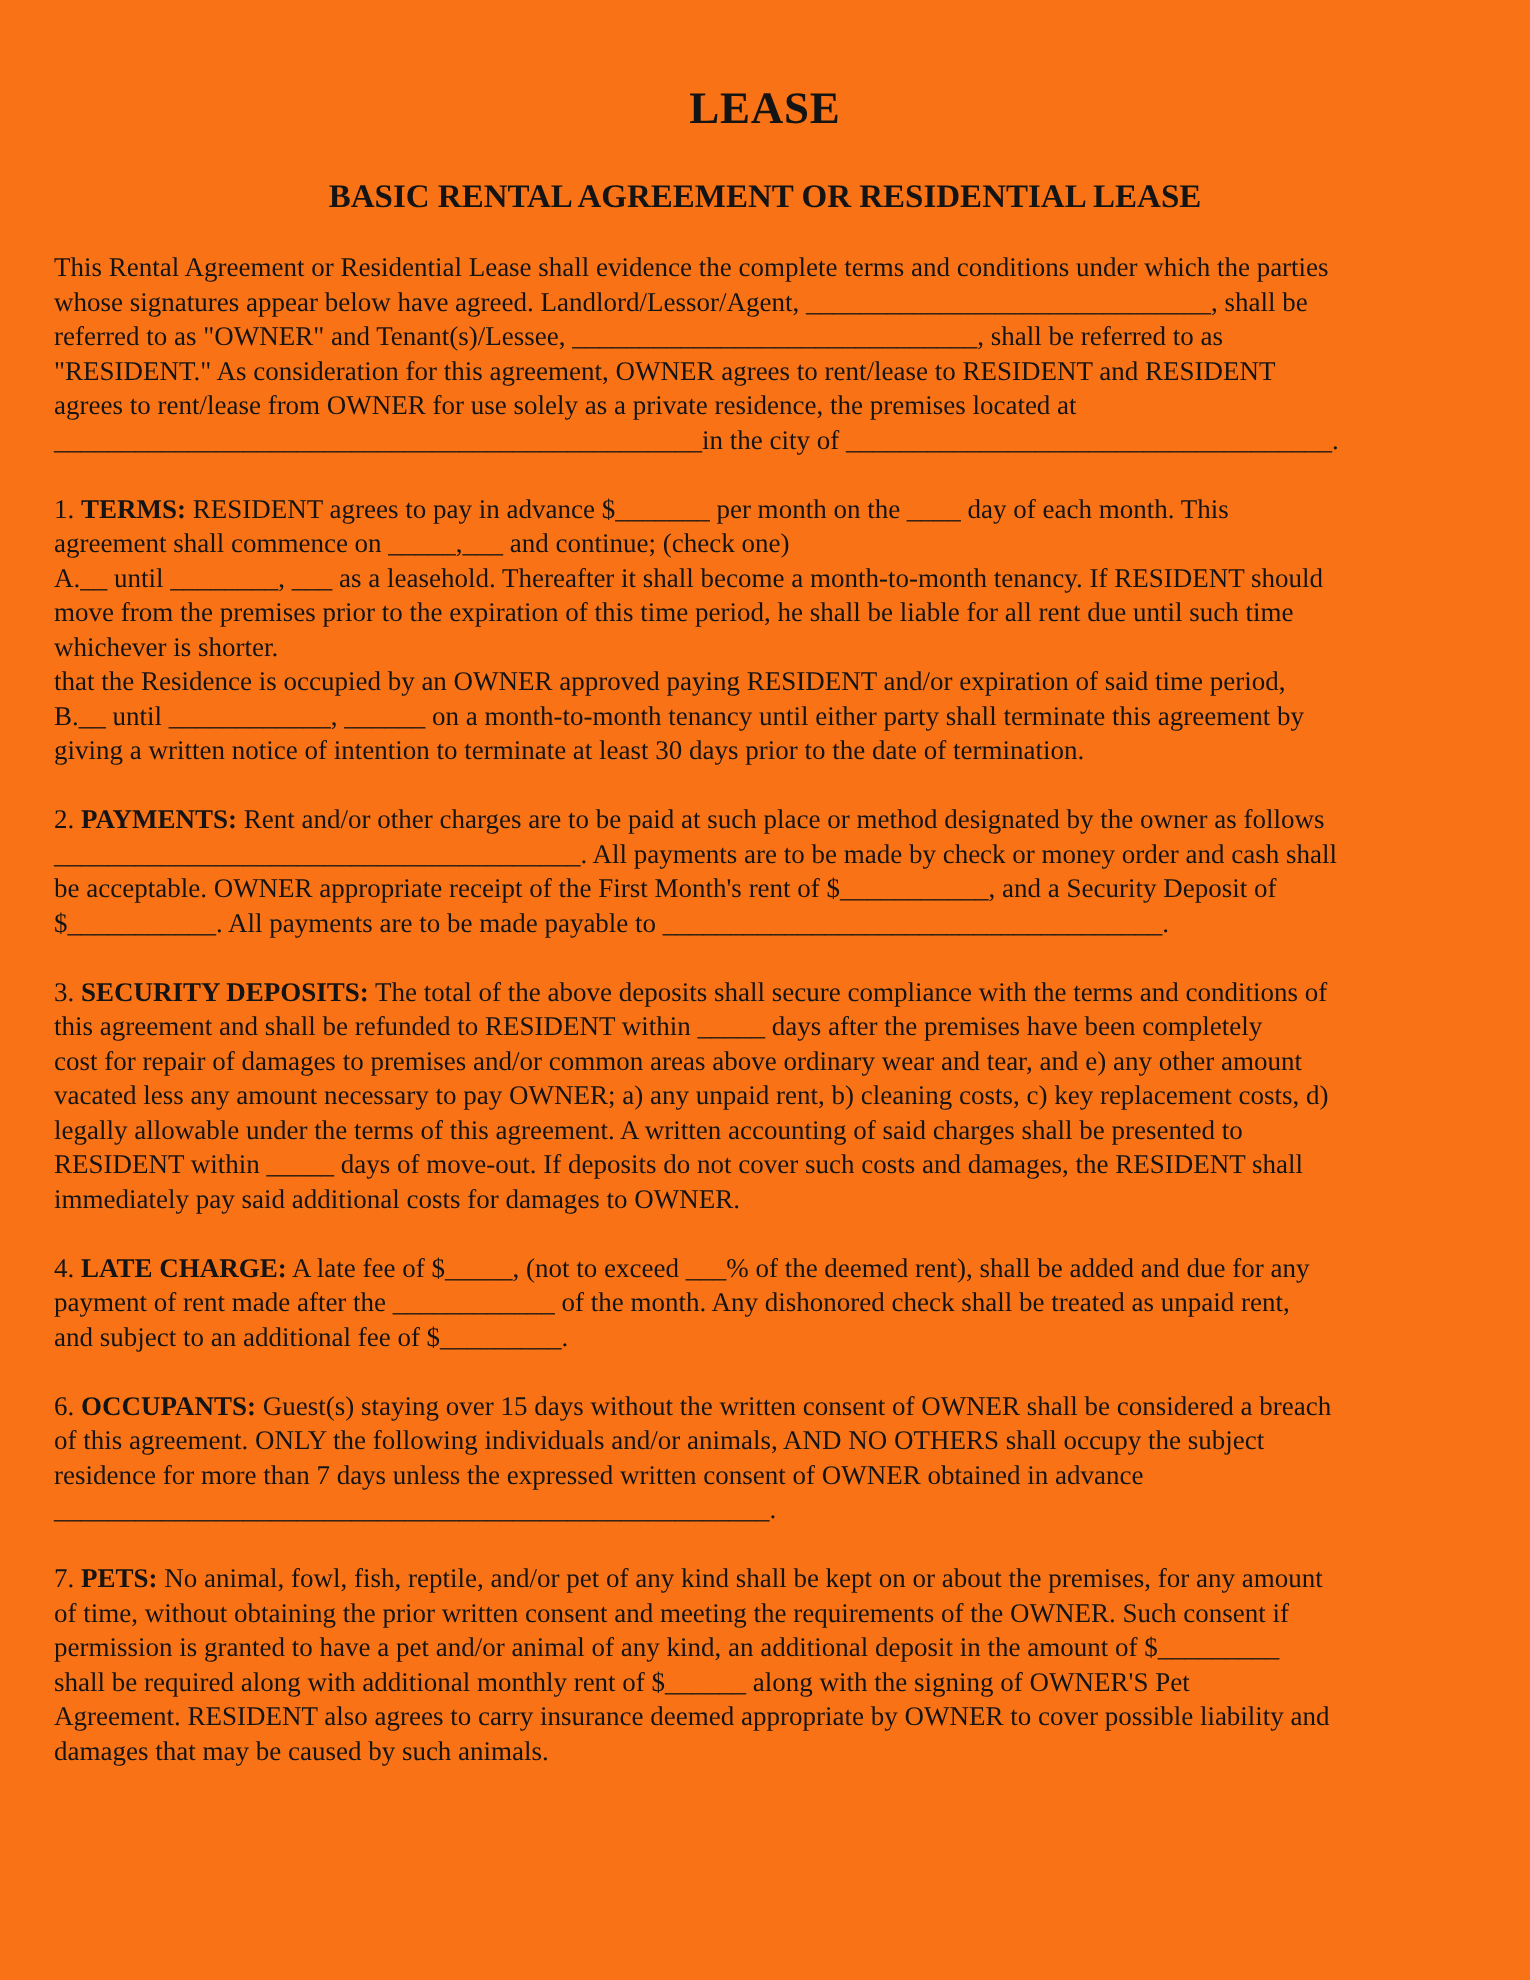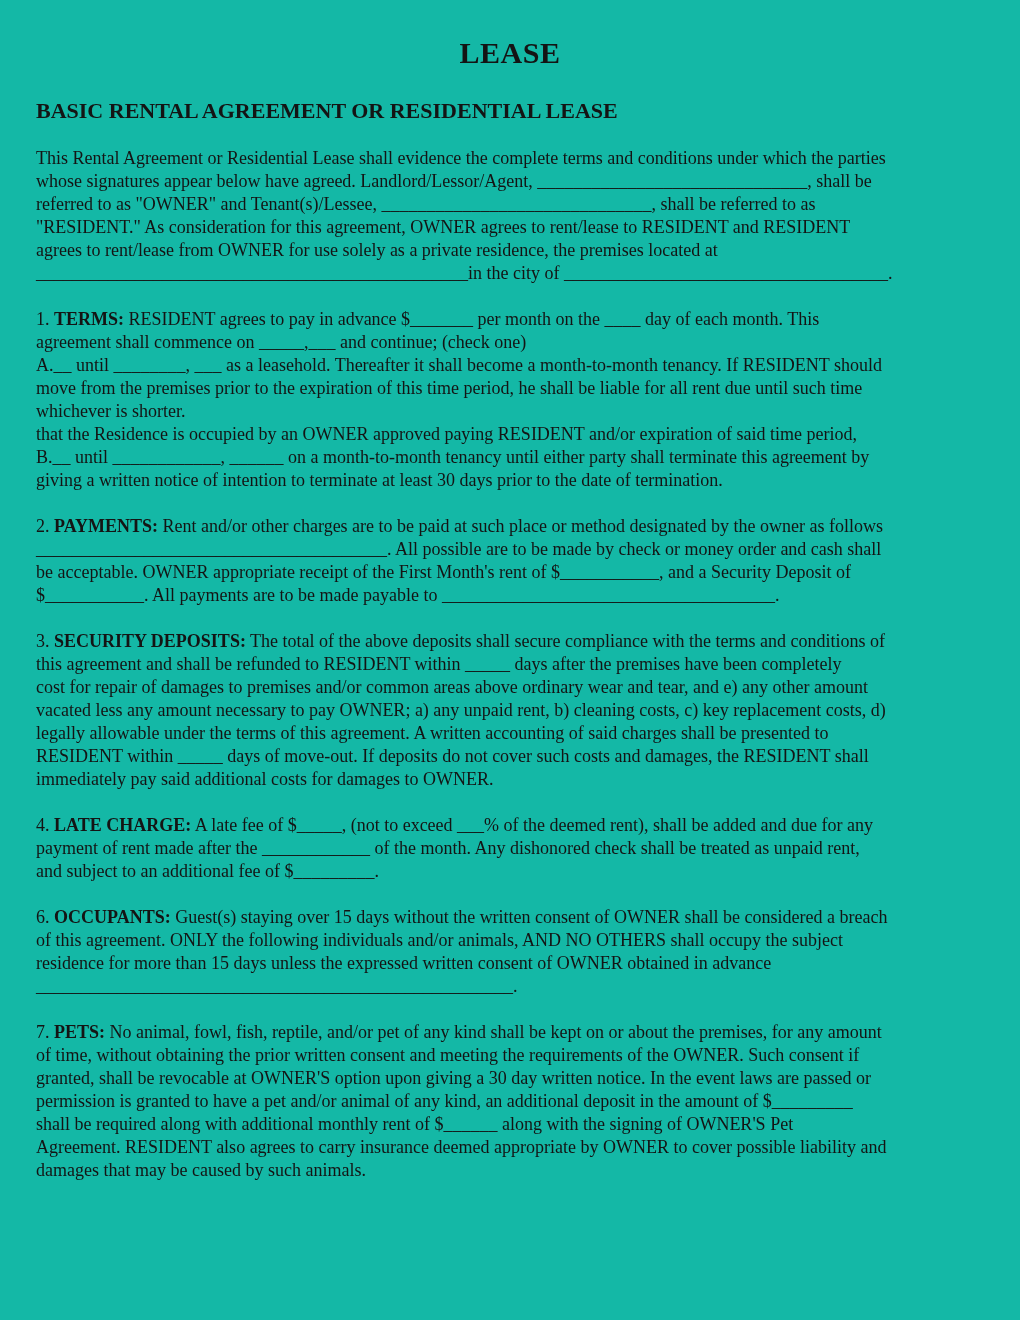--- a/index.html
+++ b/index.html
@@ -5,33 +5,34 @@
   html, body { margin: 0; padding: 0; background: #ffffff; }
   body {
     width: 1020px; height: 1320px;
     font-family: "Liberation Serif", "DejaVu Serif", serif;
     color: #141414;
     overflow: hidden;
   }
   .page {
     box-sizing: border-box;
     width: 1020px; height: 1320px;
-    padding: 36px 36px 0 36px;
-    background: #14b8a6;
+    padding: 56px 36px 0 36px;
+    background: #f97316;
   }
   .title {
     margin: 0;
     text-align: center;
     font-size: 30px;
     line-height: 34px;
     font-weight: bold;
     letter-spacing: 0.5px;
   }
   .subtitle {
     margin: 28px 0 0 0;
+    text-align: center;
     font-size: 22px;
     line-height: 26px;
     font-weight: bold;
   }
   .sec { margin: 23px 0 0 0; }
   .line {
     margin: 0;
     font-size: 18px;
     line-height: 23px;
     white-space: nowrap;
@@ -65,21 +66,21 @@
         <p class="line">whichever is shorter.</p>
         <p class="line">that the Residence is occupied by an OWNER approved paying RESIDENT and/or expiration of said time period,</p>
         <p class="line">B.__ until ____________, ______ on a month-to-month tenancy until either party shall terminate this agreement by</p>
         <p class="line">giving a written notice of intention to terminate at least 30 days prior to the date of termination.</p>
       </div>
   </section>
 
   <section class="sec">
     <p class="line"><span>2. </span><strong>PAYMENTS:</strong><span> Rent and/or other charges are to be paid at such place or method designated by the owner as follows</span></p>
     <div>
-        <p class="line">_______________________________________. All possible are to be made by check or money order and cash shall</p>
+        <p class="line">_______________________________________. All payments are to be made by check or money order and cash shall</p>
         <p class="line">be acceptable. OWNER appropriate receipt of the First Month's rent of $___________, and a Security Deposit of</p>
         <p class="line">$___________. All payments are to be made payable to _____________________________________.</p>
       </div>
   </section>
 
   <section class="sec">
     <p class="line"><span>3. </span><strong>SECURITY DEPOSITS:</strong><span> The total of the above deposits shall secure compliance with the terms and conditions of</span></p>
     <div>
         <p class="line">this agreement and shall be refunded to RESIDENT within _____ days after the premises have been completely</p>
         <p class="line">cost for repair of damages to premises and/or common areas above ordinary wear and tear, and e) any other amount</p>
@@ -96,29 +97,28 @@
         <p class="line">payment of rent made after the ____________ of the month. Any dishonored check shall be treated as unpaid rent,</p>
         <p class="line">and subject to an additional fee of $_________.</p>
       </div>
   </section>
 
 
   <section class="sec">
     <p class="line"><span>6. </span><strong>OCCUPANTS:</strong><span> Guest(s) staying over 15 days without the written consent of OWNER shall be considered a breach</span></p>
     <div>
         <p class="line">of this agreement. ONLY the following individuals and/or animals, AND NO OTHERS shall occupy the subject</p>
-        <p class="line">residence for more than 15 days unless the expressed written consent of OWNER obtained in advance</p>
+        <p class="line">residence for more than 7 days unless the expressed written consent of OWNER obtained in advance</p>
         <p class="line">_____________________________________________________.</p>
       </div>
   </section>
 
   <section class="sec">
     <p class="line"><span>7. </span><strong>PETS:</strong><span> No animal, fowl, fish, reptile, and/or pet of any kind shall be kept on or about the premises, for any amount</span></p>
     <div>
         <p class="line">of time, without obtaining the prior written consent and meeting the requirements of the OWNER. Such consent if</p>
-        <p class="line">granted, shall be revocable at OWNER'S option upon giving a 30 day written notice. In the event laws are passed or</p>
         <p class="line">permission is granted to have a pet and/or animal of any kind, an additional deposit in the amount of $_________</p>
         <p class="line">shall be required along with additional monthly rent of $______ along with the signing of OWNER'S Pet</p>
         <p class="line">Agreement. RESIDENT also agrees to carry insurance deemed appropriate by OWNER to cover possible liability and</p>
         <p class="line">damages that may be caused by such animals.</p>
       </div>
   </section>
 </div>
 
 </body></html>

